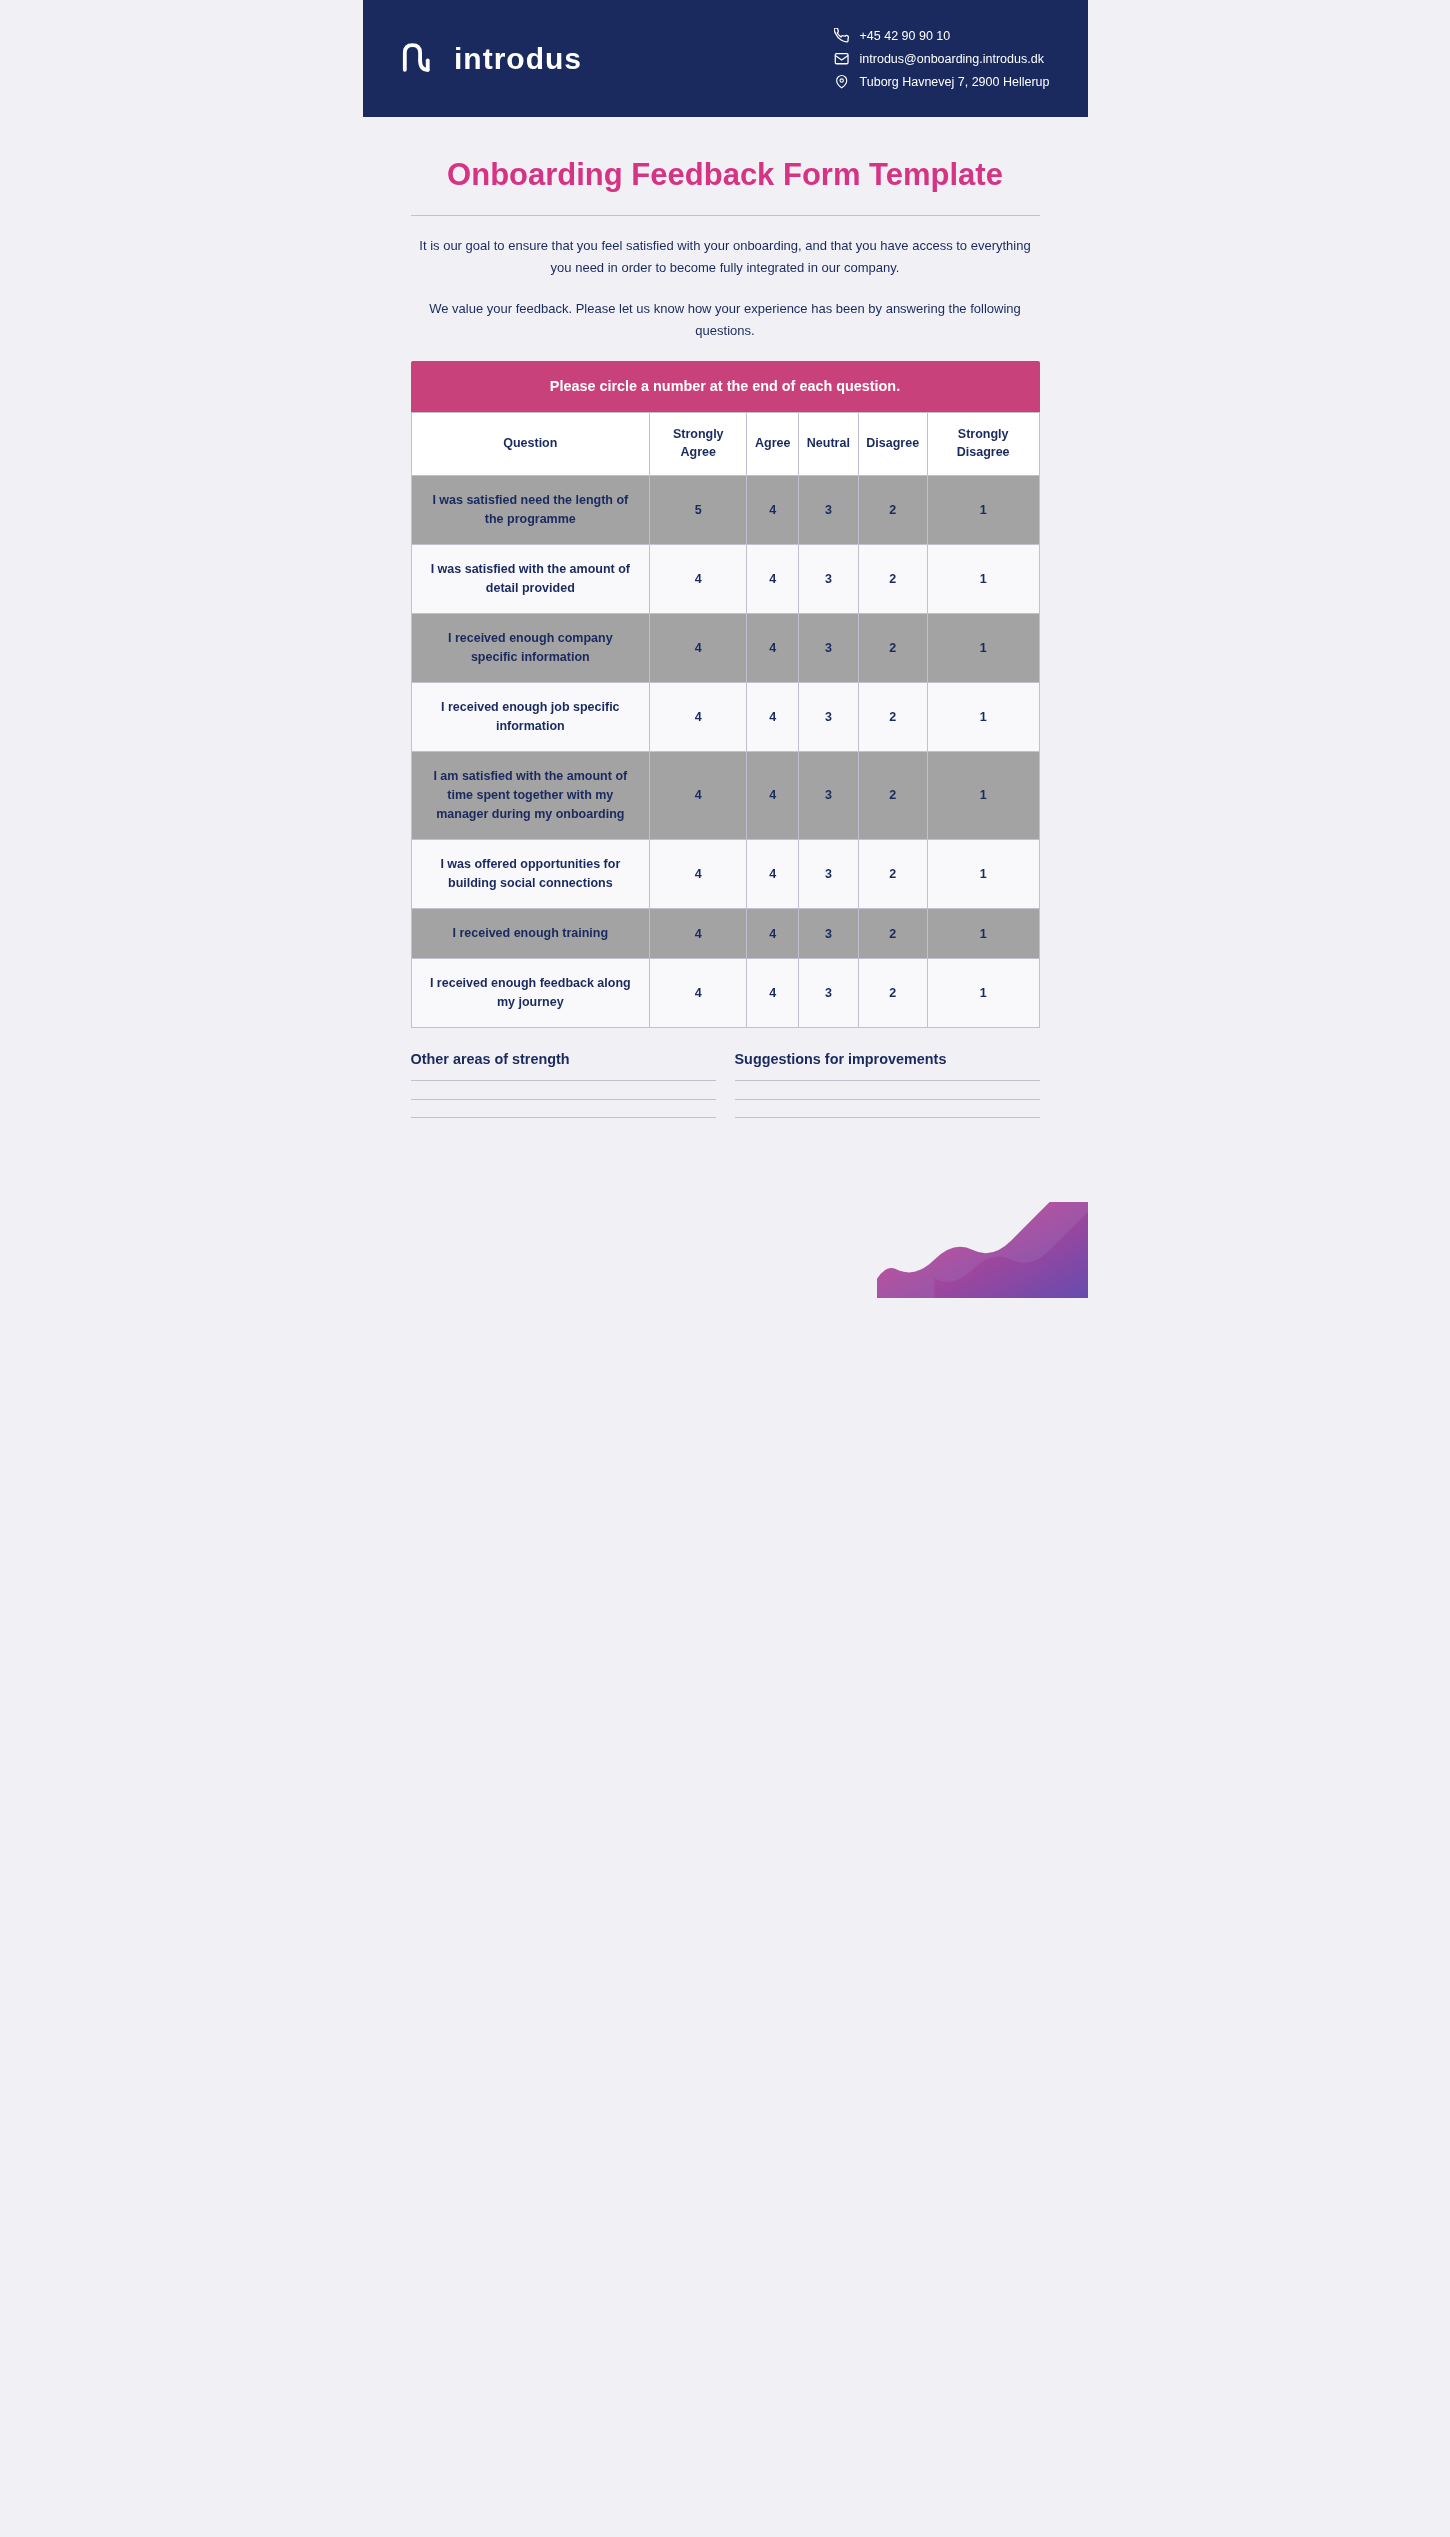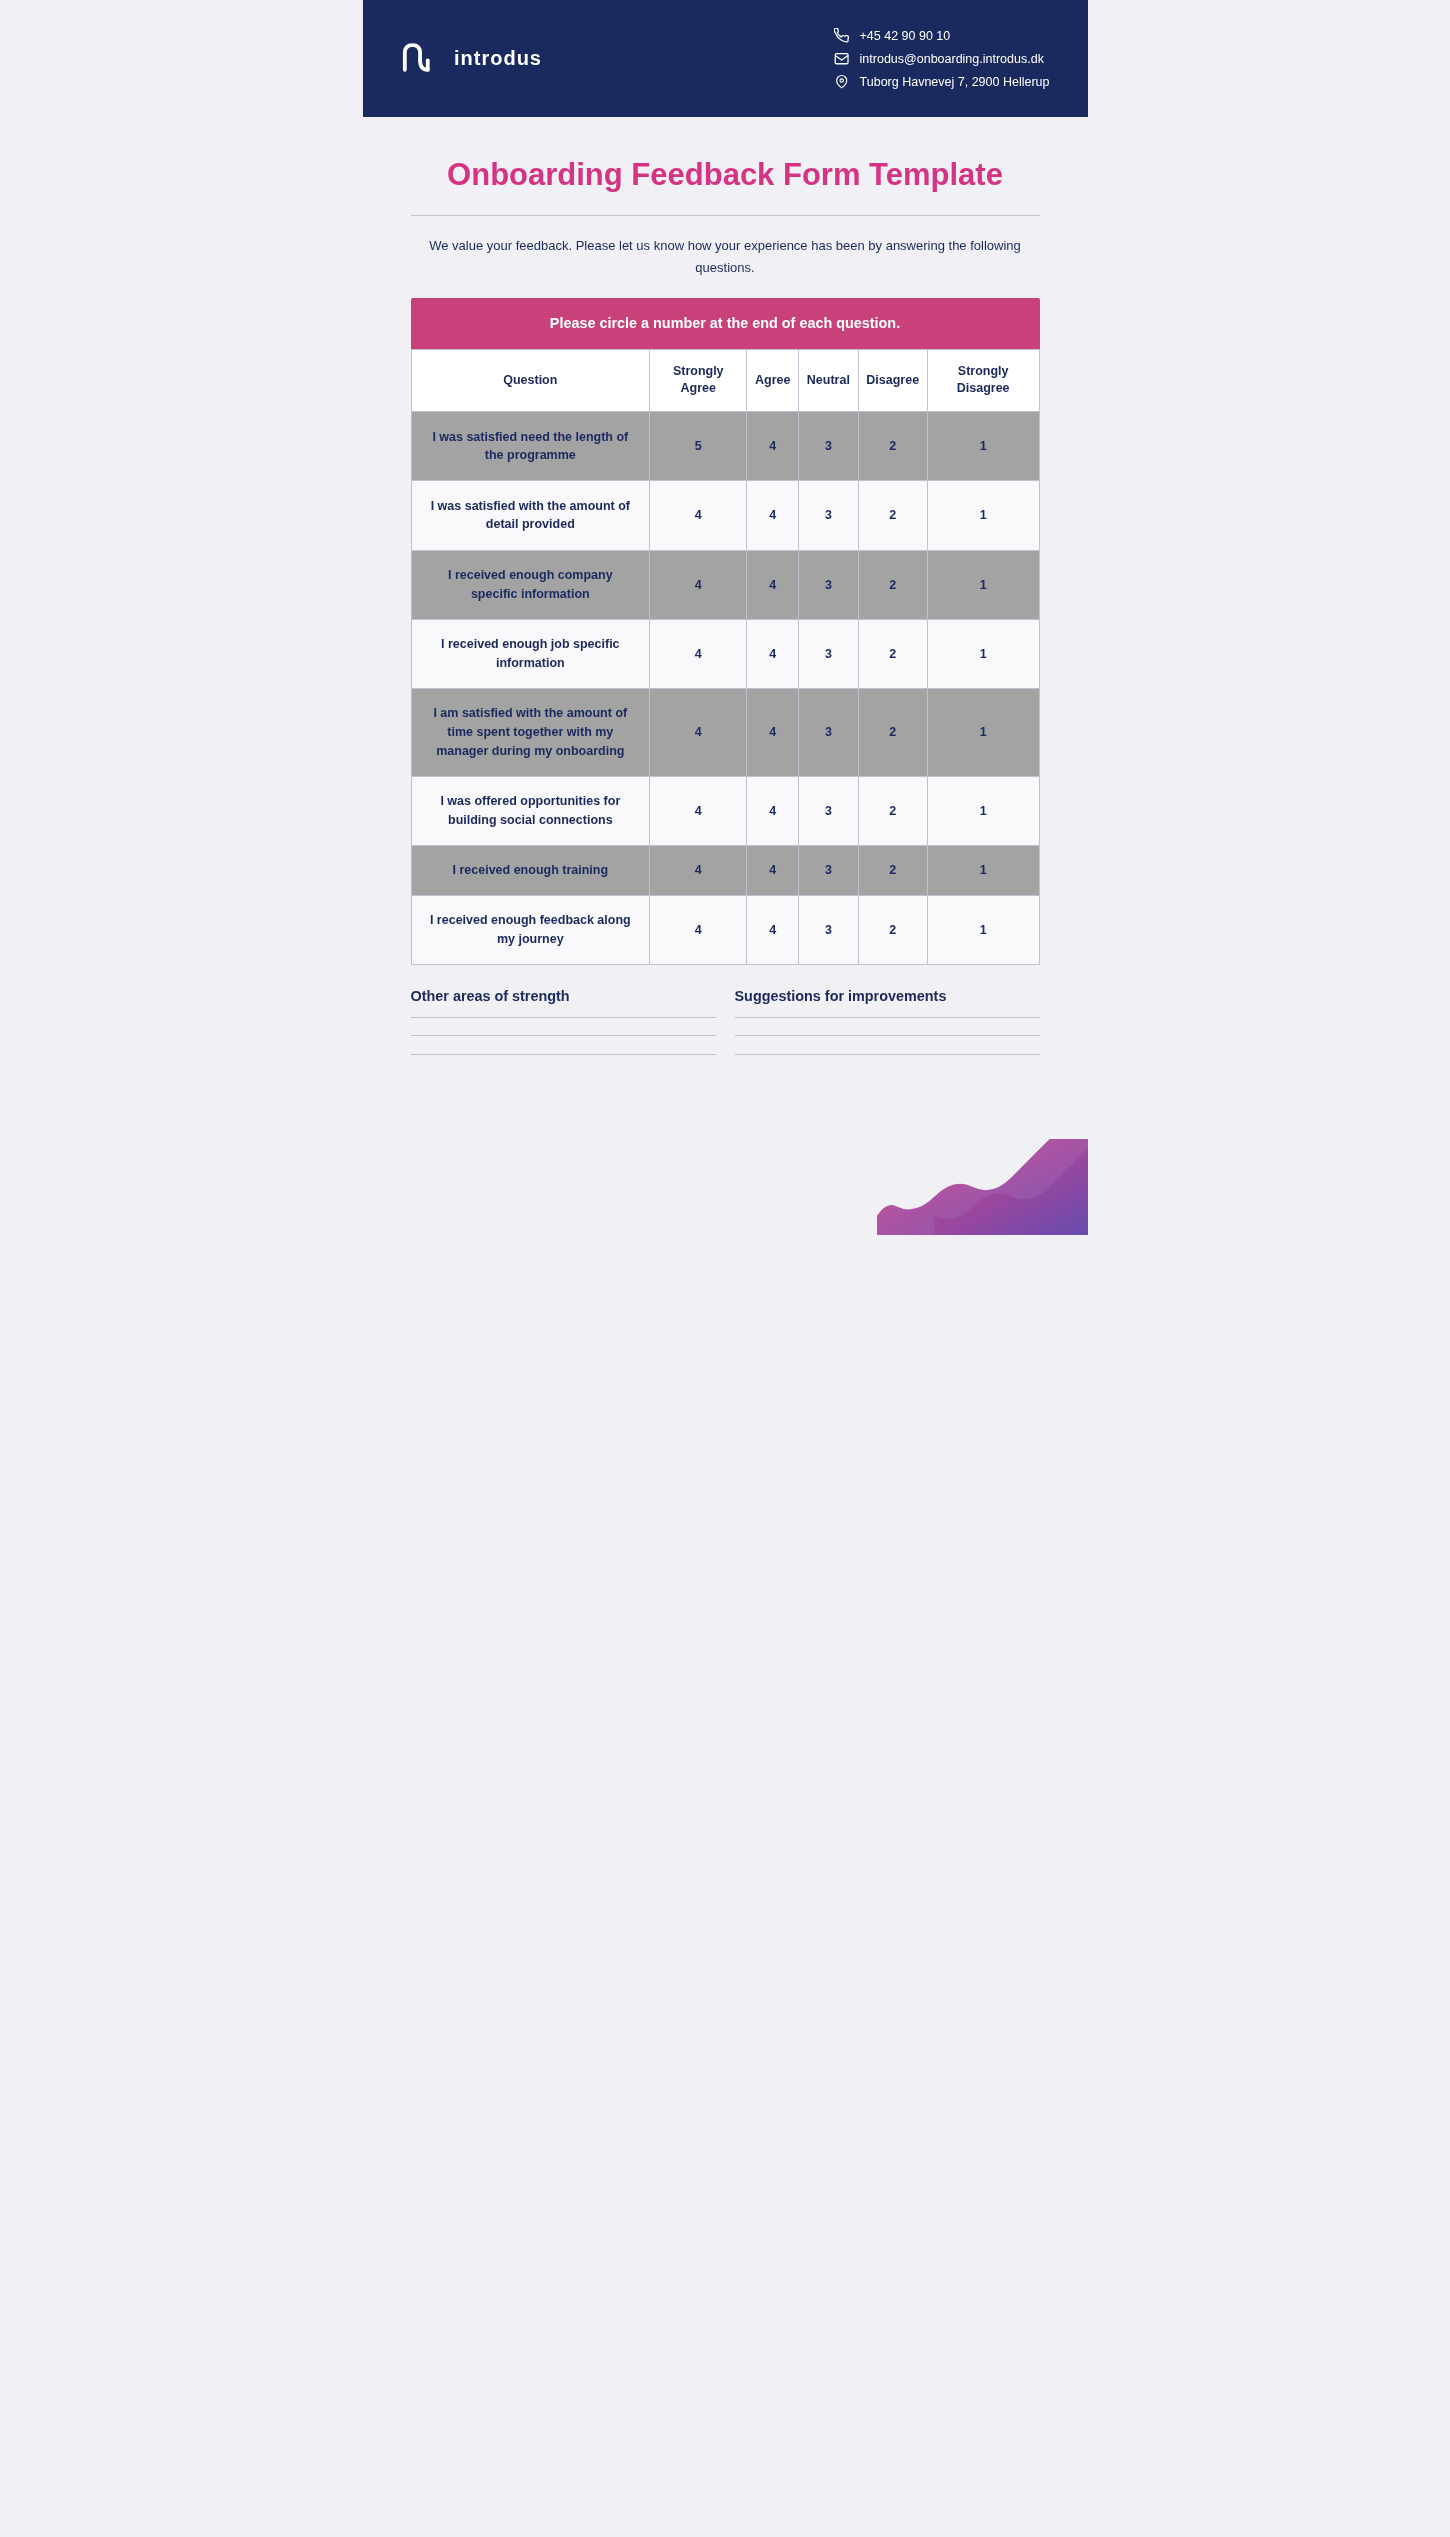--- a/index.html
+++ b/index.html
@@ -39,21 +39,21 @@
     .logo-icon {
       color: white;
       font-size: 31px;
       font-weight: 300;
       letter-spacing: -1.9px;
       line-height: 1;
     }
 
     .logo-text {
       color: white;
-      font-size: 20px;
+      font-size: 30px;
       font-weight: 600;
       letter-spacing: 1px;
     }
 
     .contact-info {
       display: flex;
       flex-direction: column;
       gap: 5.8px;
     }
 
@@ -249,20 +249,21 @@
       </div>
     </div>
   </div>
 
   <div class="main-content">
 
     <h1 class="page-title">Onboarding Feedback Form Template</h1>
 
     <hr class="divider">
 
+    <p class="intro-text">It is our goal to ensure that you feel satisfied with your onboarding, and that you have access to everything you need in order to become fully integrated in our company.</p>
 
     <p class="intro-text">We value your feedback. Please let us know how your experience has been by answering the following questions.</p>
 
     <div class="instruction-banner">Please circle a number at the end of each question.</div>
 
     <table class="feedback-table">
       <thead>
         <tr>
           <th class="question-col">Question</th>
           <th>Strongly Agree</th>

